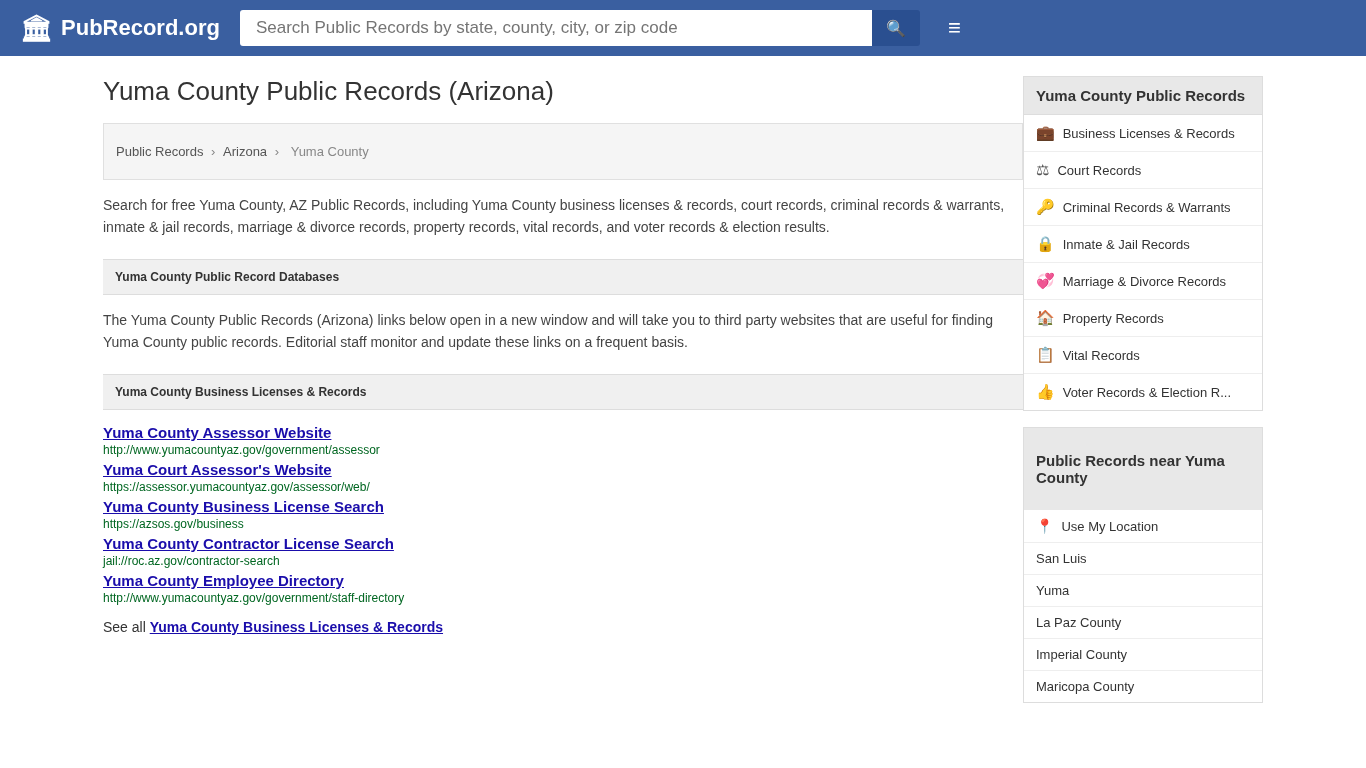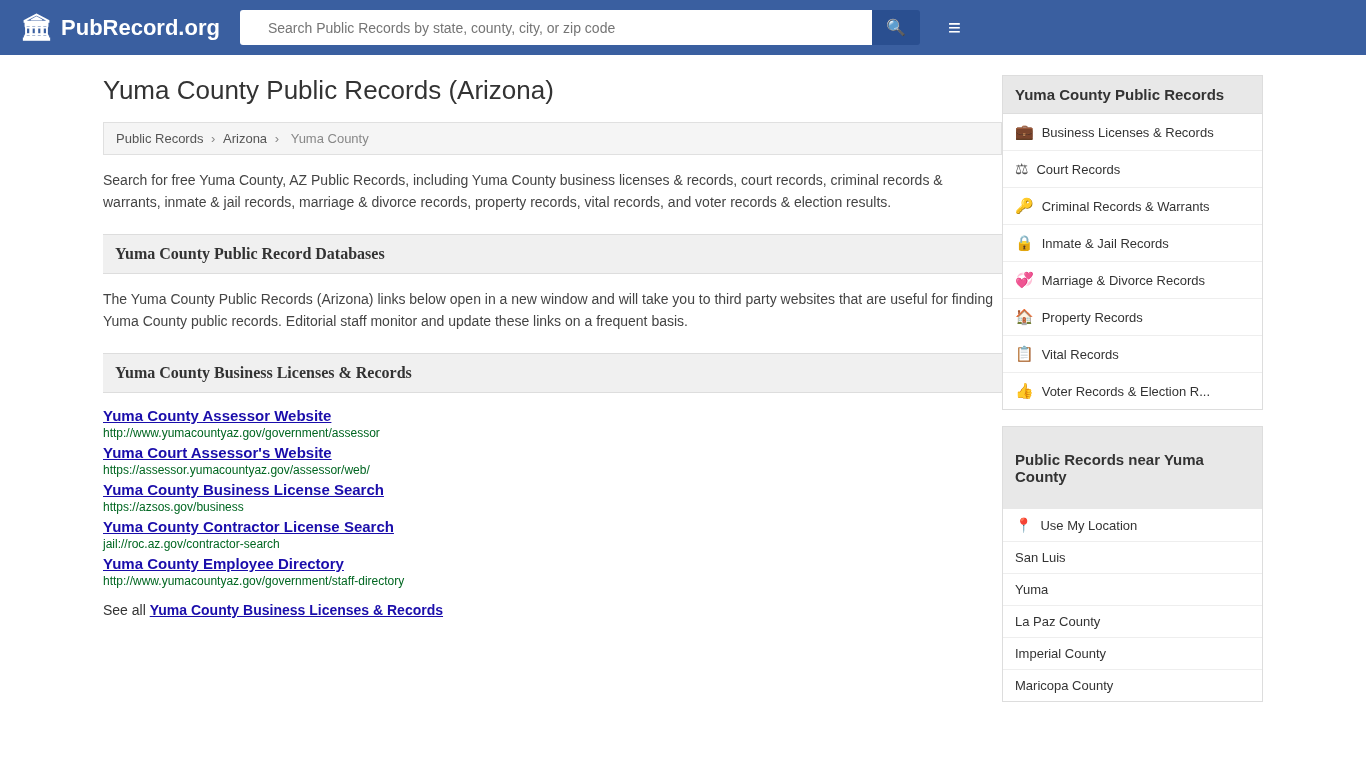--- a/index.html
+++ b/index.html
@@ -26,22 +26,22 @@
     .logo-icon {
       font-size: 26px;
     }
     .search-wrapper {
       flex: 1;
       display: flex;
       max-width: 680px;
     }
     .search-input {
       flex: 1;
-      padding: 8px 28px;
-      font-size: 14px;
+      padding: 8px 16px;
+      font-size: 17px;
       border: none;
       outline: none;
       border-radius: 3px 0 0 3px;
     }
     .search-btn {
       background: #2a4f90;
       border: none;
       padding: 8px 14px;
       cursor: pointer;
       border-radius: 0 3px 3px 0;
@@ -70,21 +70,21 @@
       flex: 1;
     }
     .page-title {
       font-size: 26px;
       font-weight: normal;
       color: #333;
       margin-bottom: 16px;
     }
     .breadcrumb {
       background: #f5f5f5;
-      padding: 8px 12px;
+      padding: 20px 12px;
       font-size: 13px;
       color: #555;
       margin-bottom: 14px;
       border: 1px solid #e0e0e0;
     }
     .breadcrumb a {
       color: #555;
       text-decoration: none;
     }
     .breadcrumb span {
@@ -95,27 +95,26 @@
       font-size: 14px;
       line-height: 1.6;
       color: #444;
       margin-bottom: 20px;
     }
 
     
     .section-header {
       background: #f0f0f0;
       padding: 10px 12px;
-      font-size: 16px;
+      font-size: 12px;
       font-weight: bold;
       color: #333;
       margin-bottom: 14px;
       border-top: 1px solid #ddd;
       border-bottom: 1px solid #ddd;
-      font-family: Liberation Serif, serif;
     }
 
     
     .record-link {
       display: block;
       margin-bottom: 4px;
     }
     .record-link a.title {
       color: #1a0dab;
       font-size: 15px;
@@ -135,21 +134,21 @@
       margin-top: 8px;
     }
     .see-all a {
       color: #1a0dab;
       font-weight: bold;
       text-decoration: underline;
     }
 
     
     .sidebar {
-      width: 261px;
+      width: 240px;
       flex-shrink: 0;
     }
     .sidebar-box {
       margin-bottom: 0;
     }
     .sidebar-title {
       background: #e8e8e8;
       padding: 10px 12px;
       font-size: 15px;
       font-weight: bold;

